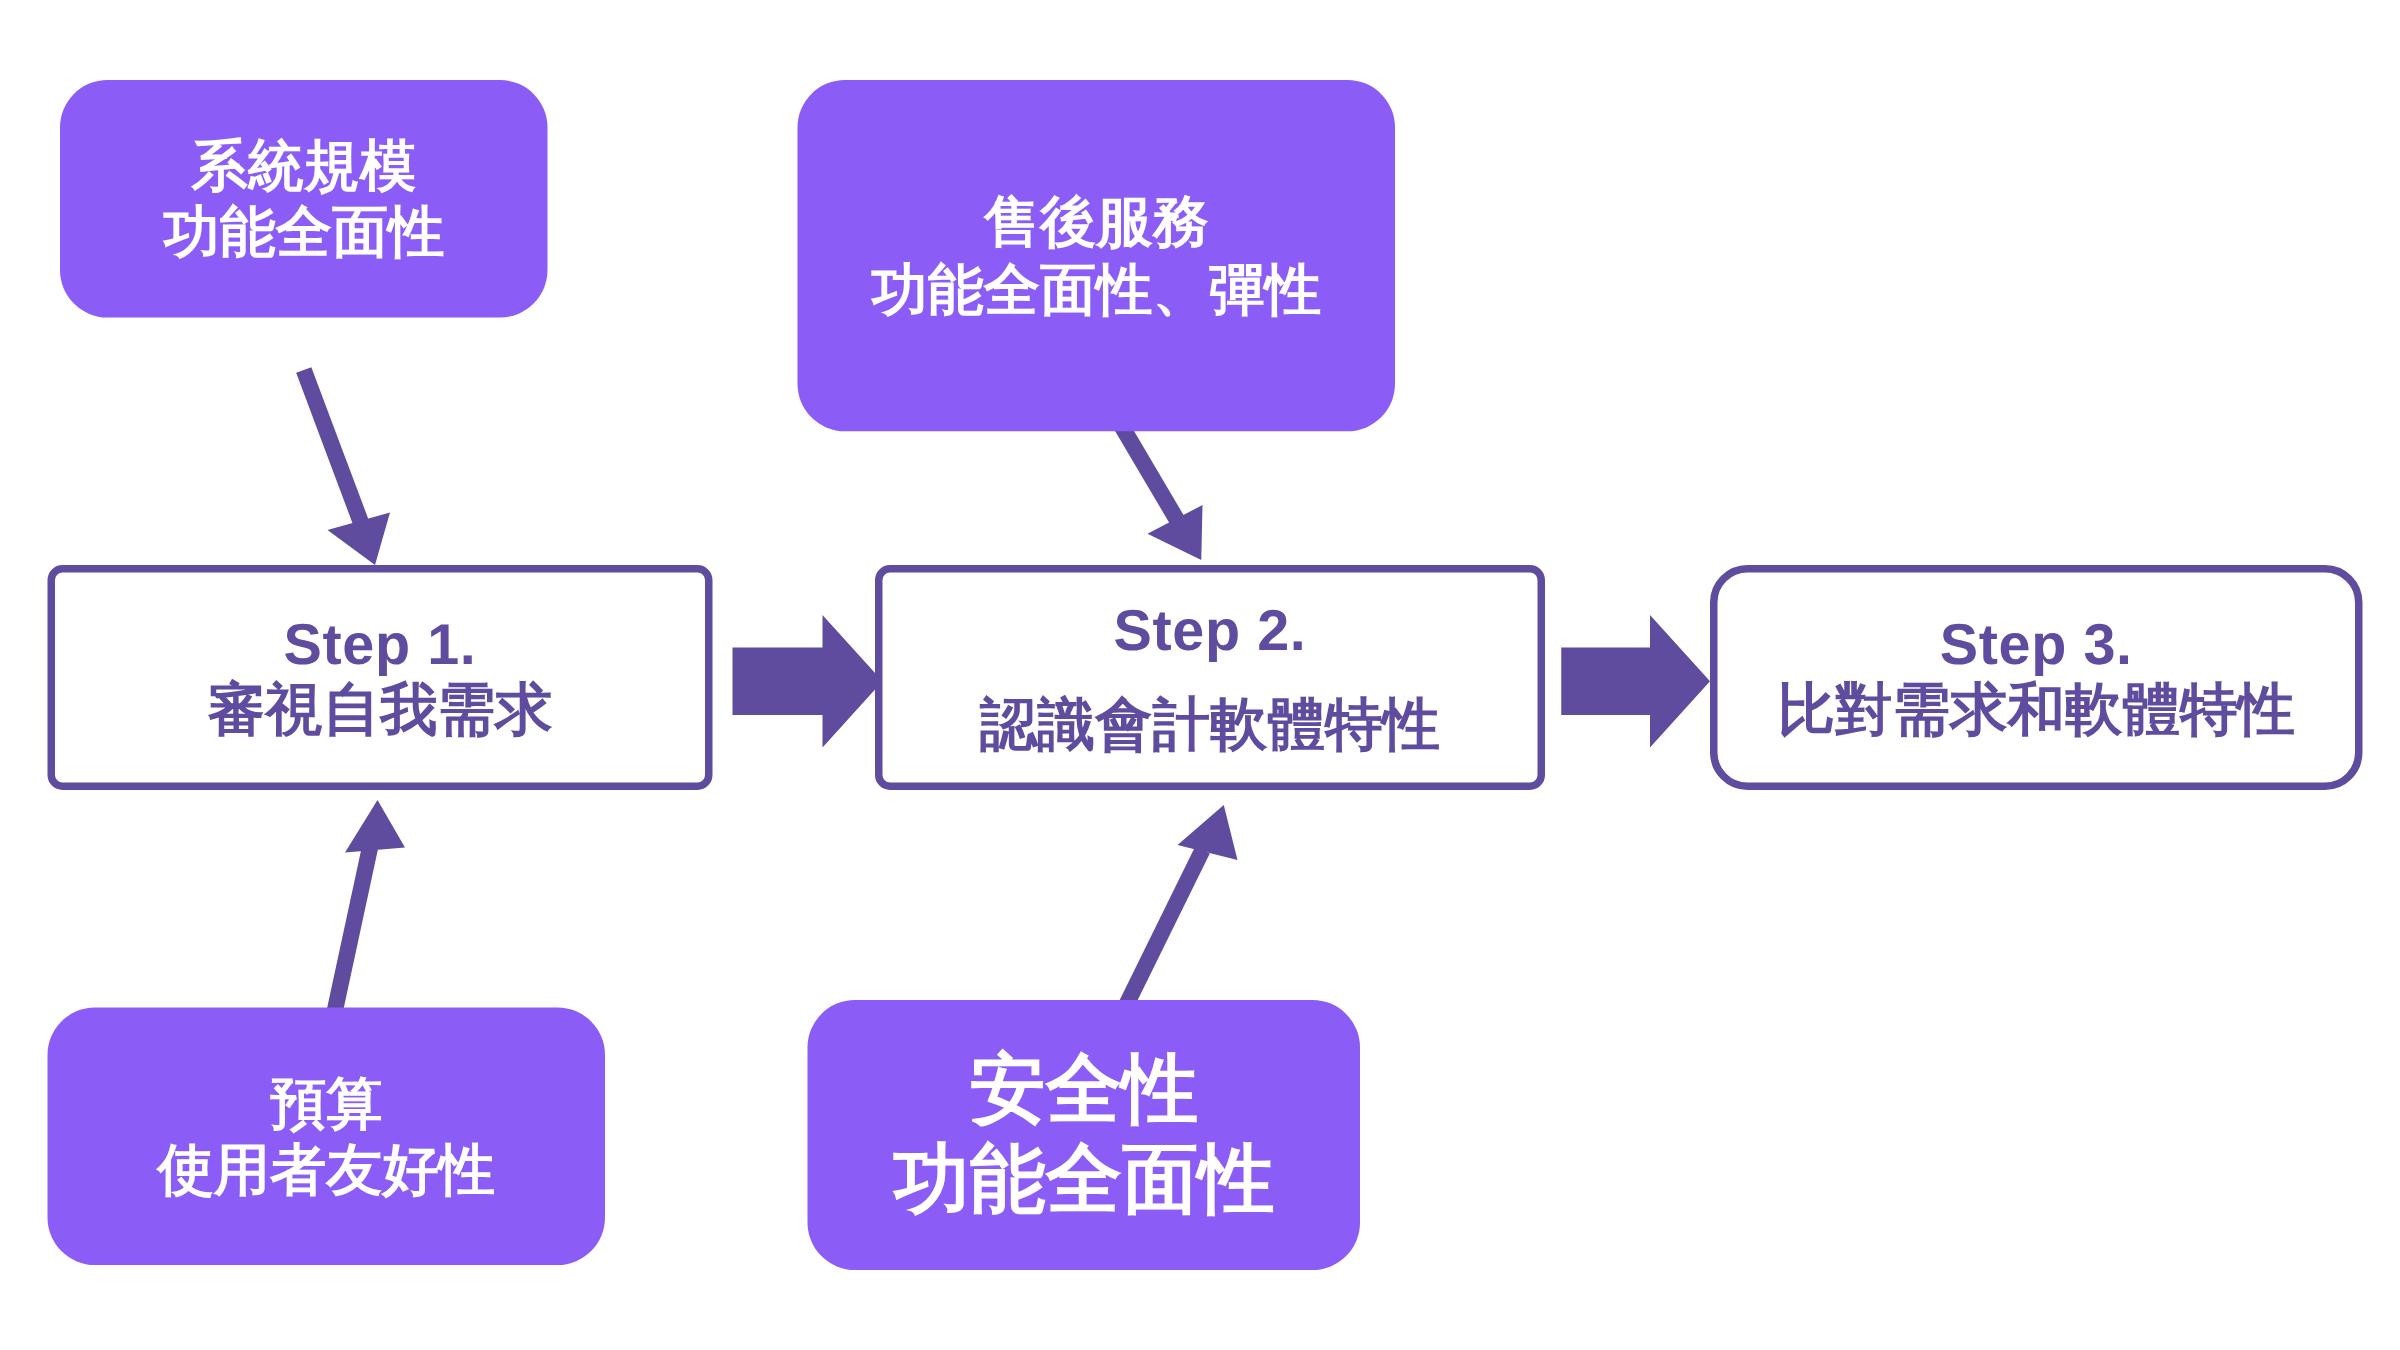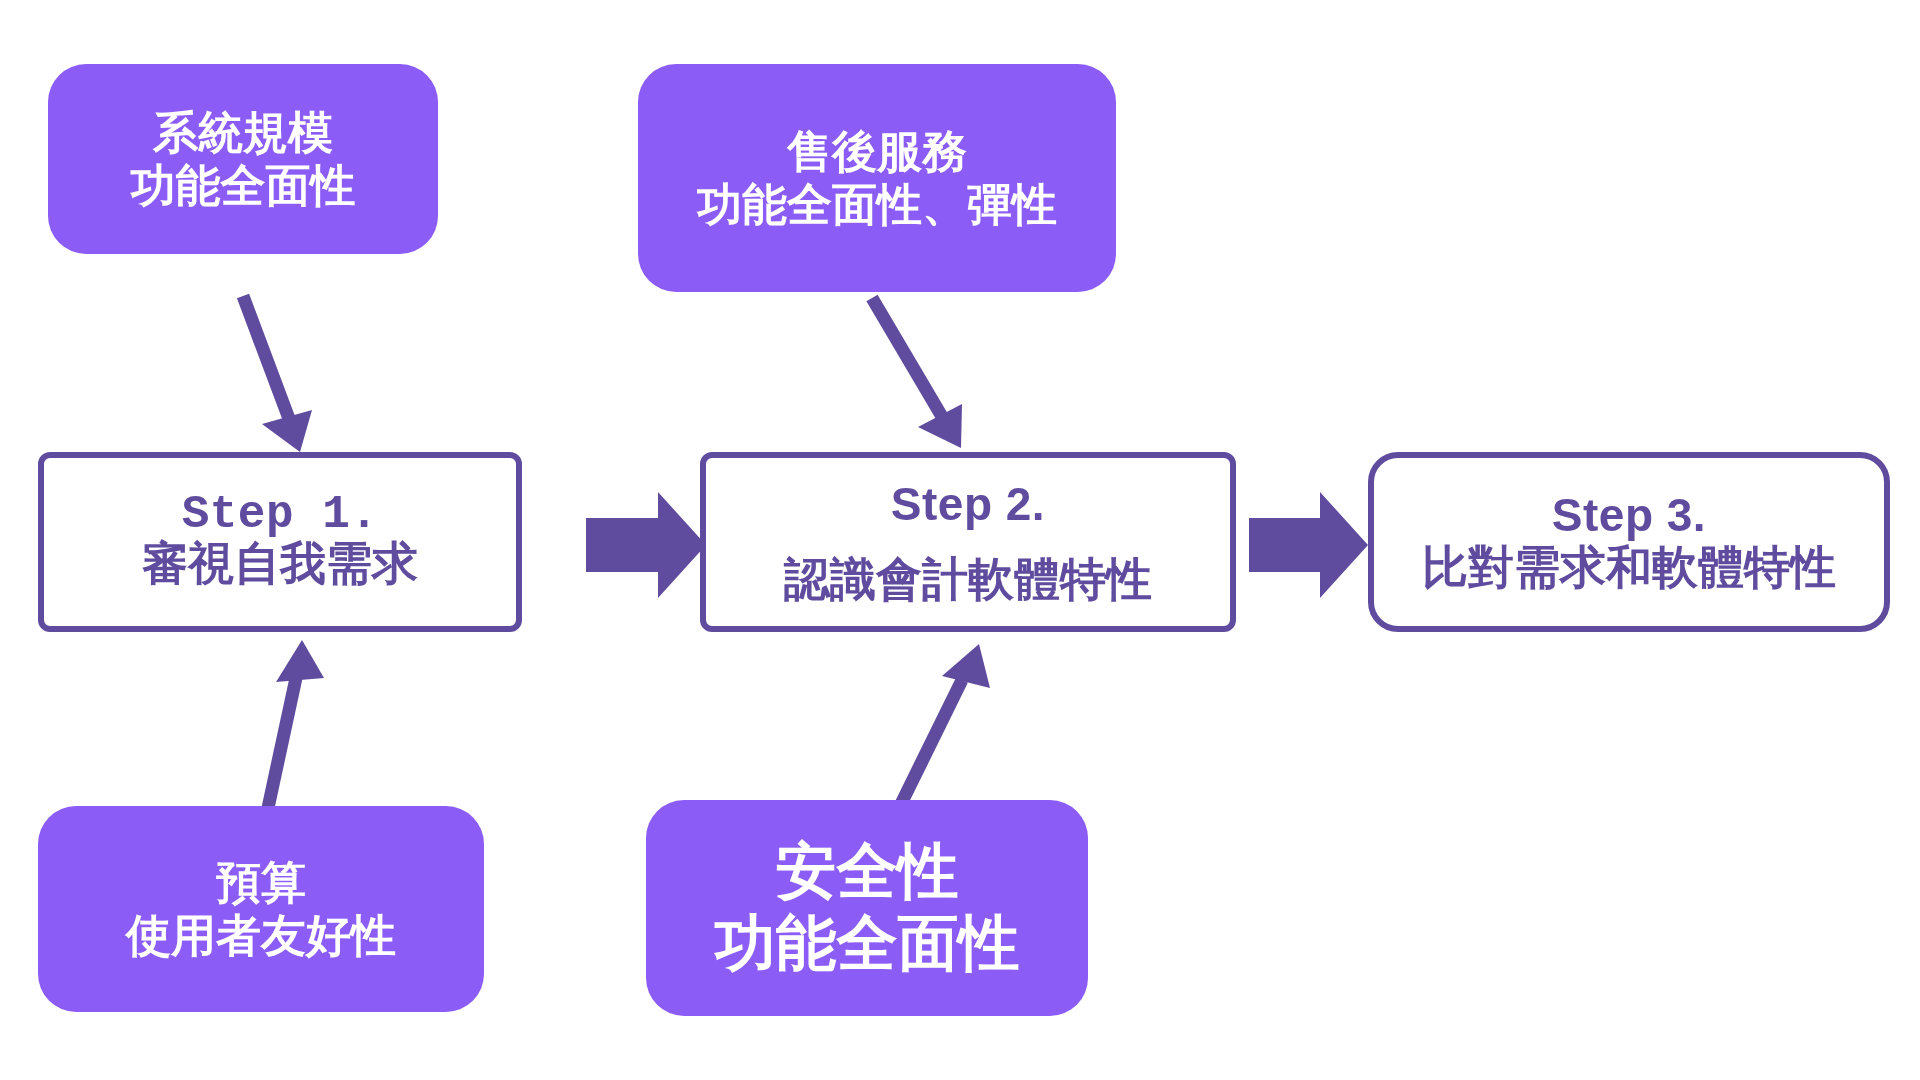--- a/index.html
+++ b/index.html
@@ -107,36 +107,36 @@
     <g>
       <path d="M 1249 518 L 1320 518 L 1320 492 L 1368 545 L 1320 598 L 1320 572 L 1249 572 Z" fill="#5F4C9E"></path>
     </g>
   </svg>
 
   <div class="card" style="left:48px; top:64px; width:390px; height:190px; font-size:45px;">
     <span class="l1">系統規模</span>
     <span class="l2">功能全面性</span>
   </div>
 
-  <div class="card" style="left:638px; top:64px; width:478px; height:228px; font-size:45px;">
+  <div class="card" style="left:638px; top:64px; width:478px; height:281px; font-size:45px;">
     <span class="l1">售後服務</span>
     <span class="l2">功能全面性、彈性</span>
   </div>
 
   <div class="card" style="left:38px; top:806px; width:446px; height:206px; font-size:45px;">
     <span class="l1">預算</span>
     <span class="l2">使用者友好性</span>
   </div>
 
   <div class="card" style="left:646px; top:800px; width:442px; height:216px; font-size:61px;">
     <span class="l1">安全性</span>
     <span class="l2">功能全面性</span>
   </div>
 
-  <div class="step" style="left:38px; top:452px; width:484px; height:180px; font-size:46px;font-family:Liberation Mono, monospace;">
+  <div class="step" style="left:38px; top:452px; width:532px; height:180px; font-size:46px;">
     <span class="title">Step 1.</span>
     <span class="sub">審視自我需求</span>
   </div>
 
   <div class="step" style="left:700px; top:452px; width:536px; height:180px; font-size:46px;gap:23px;">
     <span class="title">Step 2.</span>
     <span class="sub">認識會計軟體特性</span>
   </div>
 
   <div class="step" style="left:1368px; top:452px; width:522px; height:180px; font-size:46px;border-radius:30px;">

